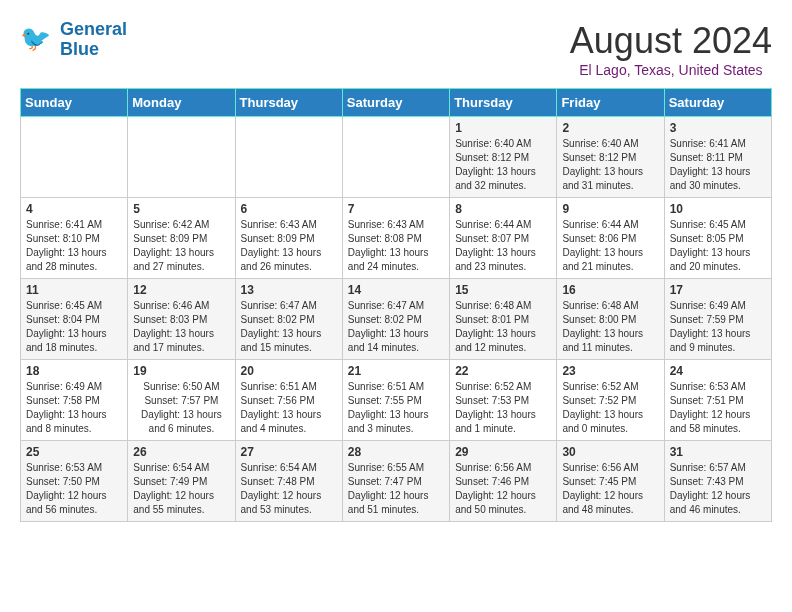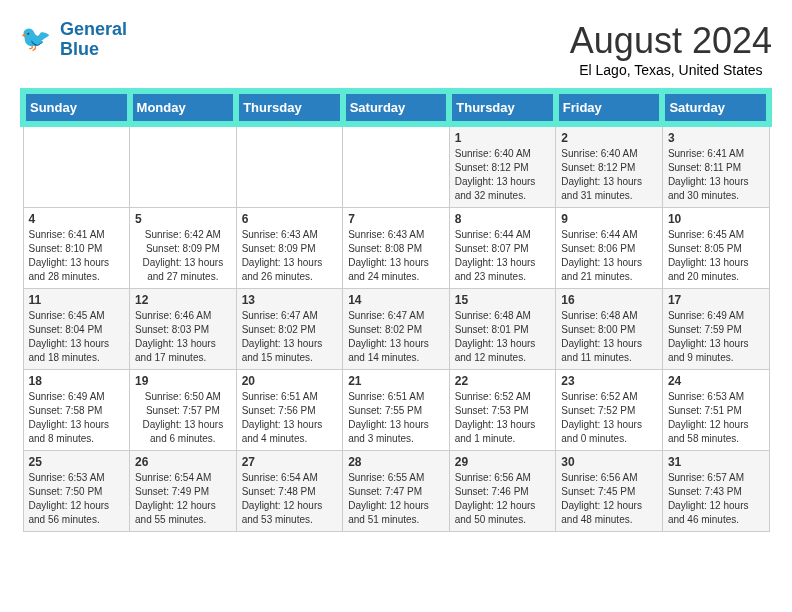--- a/index.html
+++ b/index.html
@@ -37,37 +37,37 @@
     .title-area {
       text-align: center;
     }
     .month-year {
       font-size: 36px;
       color: #333;
       font-weight: normal;
     }
     .location {
       font-size: 14px;
-      color: #000000;
+      color: #701a75;
     }
     table {
       width: 100%;
       border-collapse: collapse;
       table-layout: fixed;
     }
     thead tr {
       background-color: #2a7fc1;
     }
     thead th {
       color: #fff;
       font-size: 13px;
       font-weight: bold;
       padding: 6px 4px;
       text-align: left;
-      border: 6px solid #5eead4;
+      border: 1px solid #5eead4;
     }
     tbody tr {
       vertical-align: top;
     }
     tbody td {
       border: 1px solid #ccc;
       padding: 4px 5px;
       font-size: 10px;
       color: #333;
       height: 80px;
@@ -152,21 +152,21 @@
       <tr>
         <td>
           <span class="day-num">4</span>
           <div class="cell-content" style="white-space: pre-line;">Sunrise: 6:41 AM
 Sunset: 8:10 PM
 Daylight: 13 hours
 and 28 minutes.</div>
         </td>
         <td>
           <span class="day-num">5</span>
-          <div class="cell-content" style="white-space: pre-line; text-align: center;">Sunrise: 6:42 AM
+          <div class="cell-content" style="white-space: pre-line;">Sunrise: 6:42 AM
 Sunset: 8:09 PM
 Daylight: 13 hours
 and 27 minutes.</div>
         </td>
         <td>
           <span class="day-num">6</span>
           <div class="cell-content" style="white-space: pre-line;">Sunrise: 6:43 AM
 Sunset: 8:09 PM
 Daylight: 13 hours
 and 26 minutes.</div>

